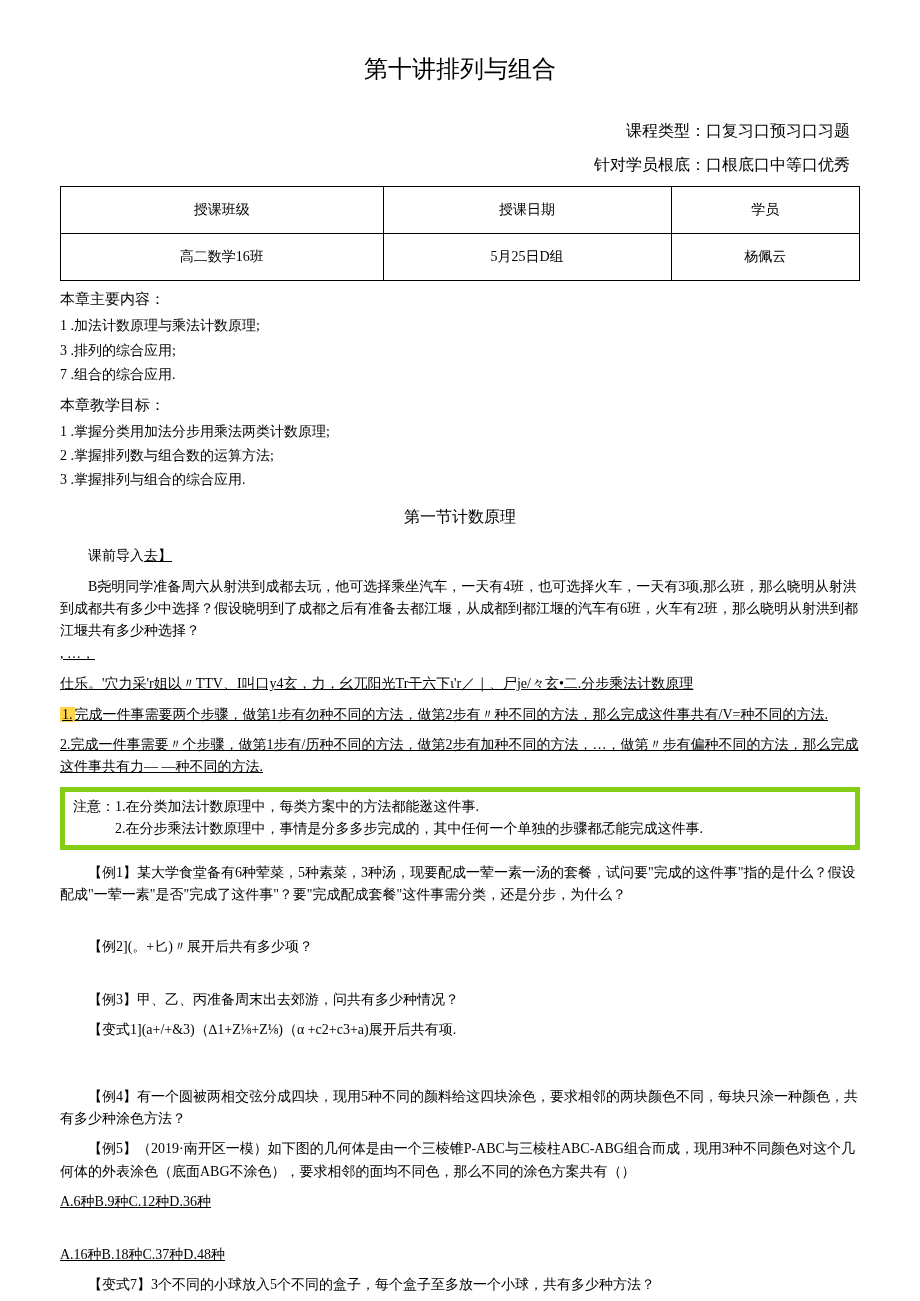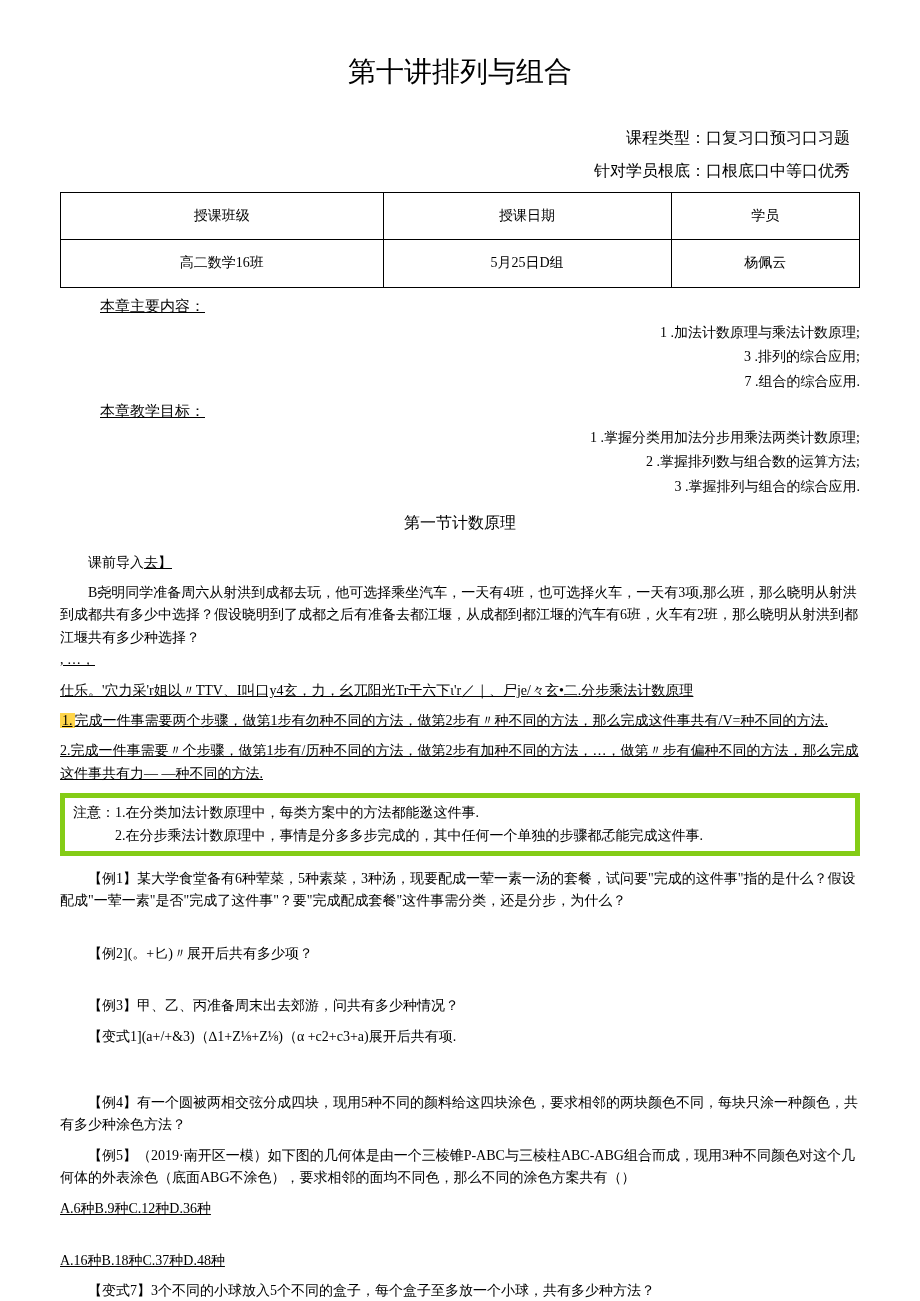--- a/index.html
+++ b/index.html
@@ -7,21 +7,21 @@
       font-size: 14px;
       line-height: 1.6;
       color: #000;
       background: #fff;
       margin: 0;
       padding: 50px 60px;
       width: 800px;
     }
     .title {
       text-align: center;
-      font-size: 28px;
+      font-size: 24px;
       font-weight: normal;
       margin-bottom: 30px;
     }
     .meta-lines {
       text-align: right;
       font-size: 16px;
       margin-bottom: 8px;
       padding-right: 10px;
     }
     table.info {
@@ -30,30 +30,27 @@
       margin-bottom: 2px;
     }
     table.info td, table.info th {
       border: 1px solid #000;
       padding: 12px 8px;
       text-align: center;
       font-size: 14px;
       font-weight: normal;
     }
     .section-heading {
-      text-decoration: underline;
       font-size: 15px;
       margin-top: 6px;
       margin-bottom: 4px;
-      margin-left: 40px;
     }
     .num-list {
       margin: 2px 0;
       padding-left: 0;
-      text-align: right;
     }
     .num-list div {
       margin: 2px 0;
     }
     .center-sub {
       text-align: center;
       font-size: 16px;
       margin: 12px 0;
     }
     .indent {

